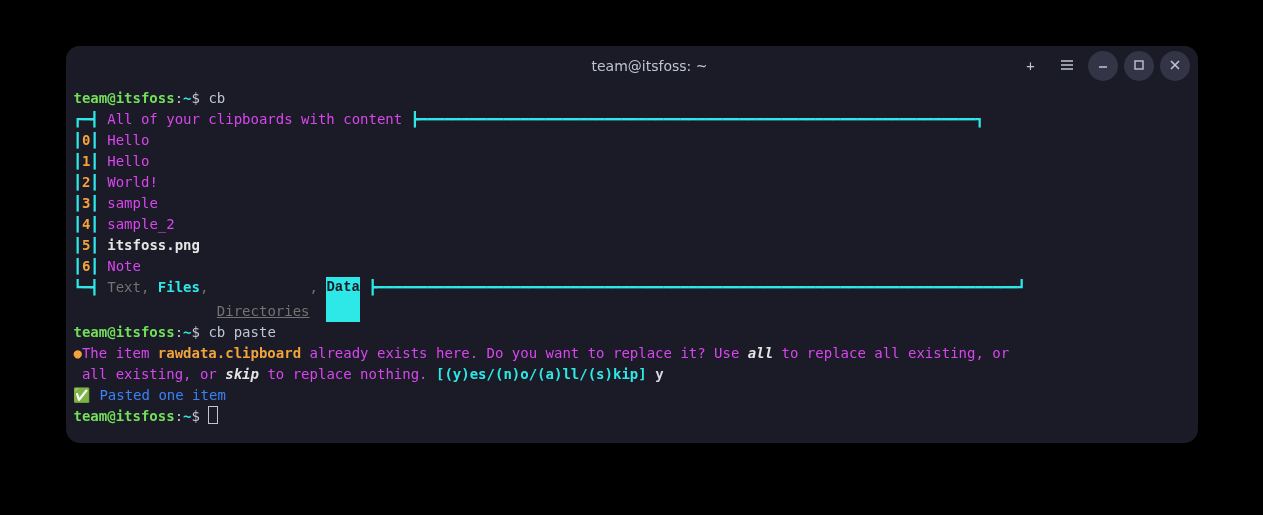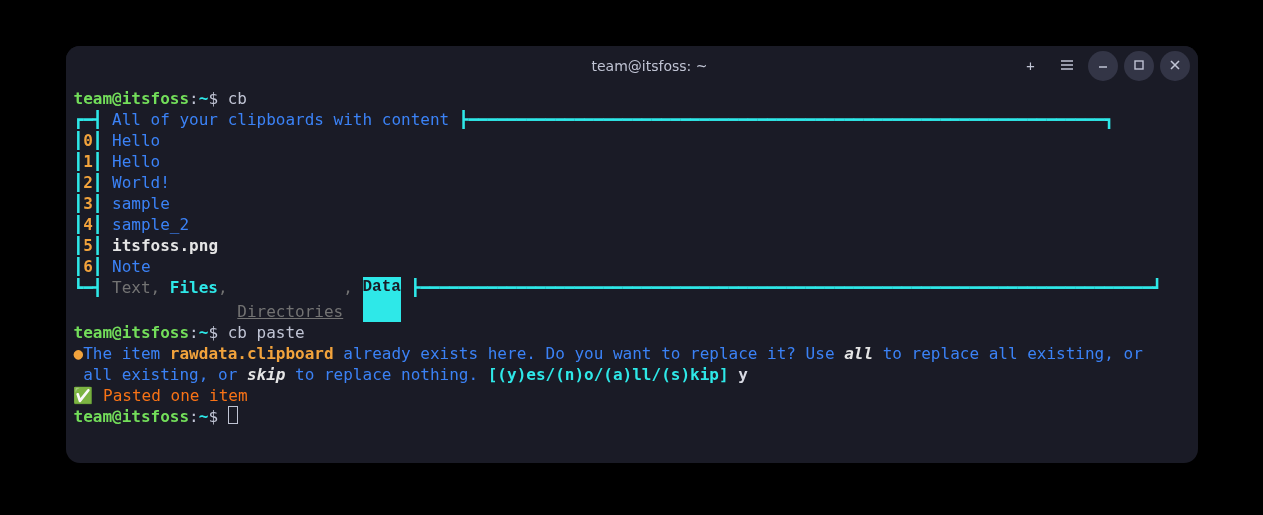--- a/index.html
+++ b/index.html
@@ -50,33 +50,33 @@
     align-items: center;
     justify-content: center;
     color: #c0c4d4;
     font-size: 14px;
     cursor: pointer;
   }
   .tbtn.flat { background: transparent; border-radius: 6px; }
   .tbtn.round { background: #333546; }
   .tbtn svg { width: 14px; height: 14px; }
   .term {
-    padding: 2px 8px 36px 8px;
-    font-size: 16px;
+    padding: 2px 8px 16px 8px;
+    font-size: 14px;
     line-height: 21px;
     letter-spacing: 0;
     white-space: pre;
     color: #c0c4d4;
   }
   .line { display: flex; }
   .cyan   { color: #737373; }
   .cyanB  { color: #2ee8e8; font-weight: bold; }
-  .green  { color: #f97316; }
+  .green  { color: #3b82f6; }
   .greenB { color: #73de5a; font-weight: bold; }
-  .mag    { color: #3b82f6; }
+  .mag    { color: #d946ef; }
   .magB   { color: #e5e5e5; font-weight: bold; }
   .orangeB{ color: #f2a33c; font-weight: bold; }
   .gray   { color: #c0c4d4; }
   .grayB  { color: #d7d9e2; font-weight: bold; }
   .ul     { text-decoration: underline; margin-top: 24px; }
   .inv    { background: #2ee8e8; color: #1a1b26; font-weight: bold; font-family: Liberation Mono, monospace; }
   .bulletO { color: #f2a33c; }
   .check   { color: #30c030; }
   .cursor {
     display: inline-block;

